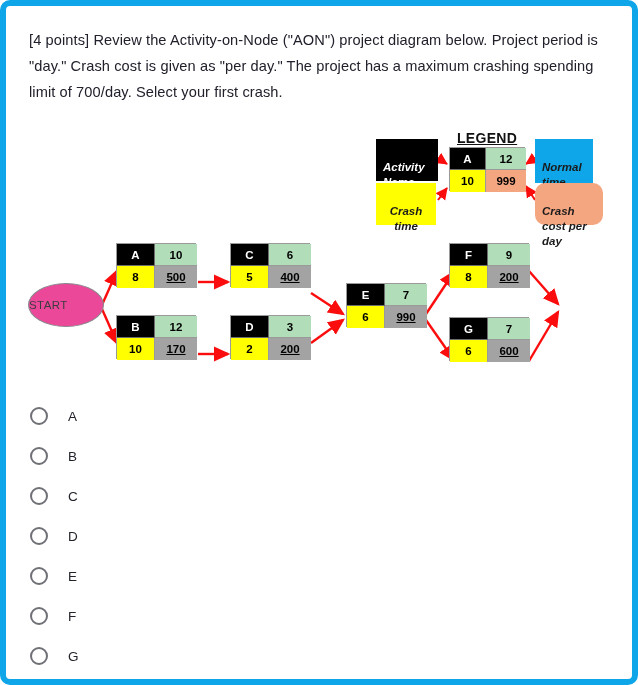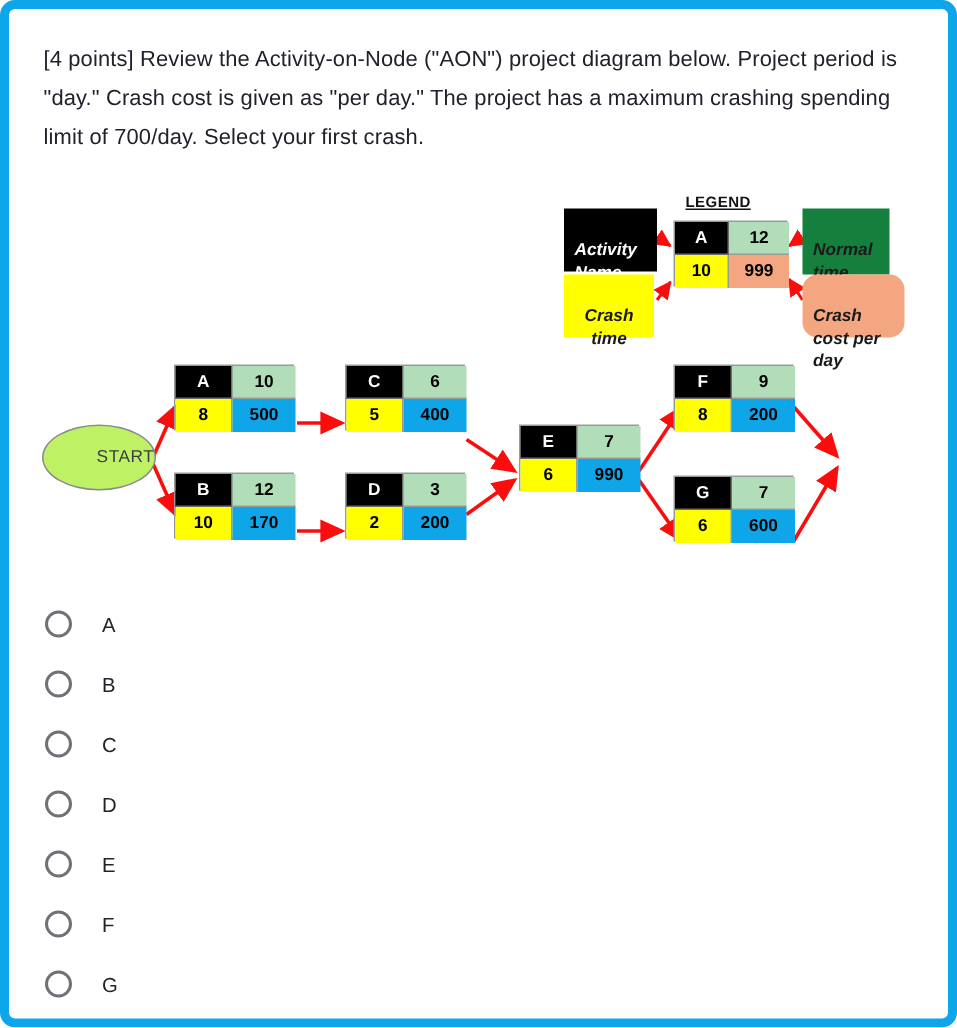--- a/index.html
+++ b/index.html
@@ -82,47 +82,48 @@
   }
   .node .c-norm {
     background: #b2ddb9;
     border-bottom: 1px solid #9a9a9a;
   }
   .node .c-crash {
     background: #ffff00;
     border-right: 1px solid #9a9a9a;
   }
   .node .c-cost {
-    background: #0ea5e9;
+    background: #a3a3a3;
+    text-decoration: underline;
   }
 
   
   .terminal {
     position: absolute;
     width: 76px;
     height: 44px;
     border: 1px solid #888a8d;
     border-radius: 50%;
-    background: #bef264;
+    background: #ec4899;
     display: flex;
     align-items: center;
-    justify-content: flex-end;
+    justify-content: flex-start;
     font-size: 11.5px;
     color: #3b3c40;
     letter-spacing: 0.4px;
     box-sizing: border-box;
     z-index: 5;
   }
 
   
   #legend-title {
     position: absolute;
     left: 451px;
     top: 124px;
-    font-size: 10px;
+    font-size: 14px;
     font-weight: bold;
     color: #111;
     text-decoration: underline;
     letter-spacing: 0.3px;
   }
   .legend-node {
     position: absolute;
     left: 443px;
     top: 141px;
     width: 76px;
@@ -160,21 +161,21 @@
   #co-activity {
     left: 370px; top: 133px; width: 62px; height: 34px;
     background: #000000; color: #ffffff;
   }
   #co-crashtime {
     left: 370px; top: 177px; width: 60px; height: 36px;
     background: #ffff00; color: #1a1a1a; text-align: center;
   }
   #co-normtime {
     left: 529px; top: 133px; width: 58px; height: 44px;
-    background: #15803d; color: #1a1a1a;
+    background: #0ea5e9; color: #1a1a1a;
   }
   #co-crashcost {
     left: 529px; top: 177px; width: 68px; height: 36px;
     background: #f4a681; color: #1a1a1a; border-radius: 10px;
   }
   #legend-wires {
     position: absolute;
     left: 0; top: 0;
     width: 638px; height: 230px;
     overflow: visible;

